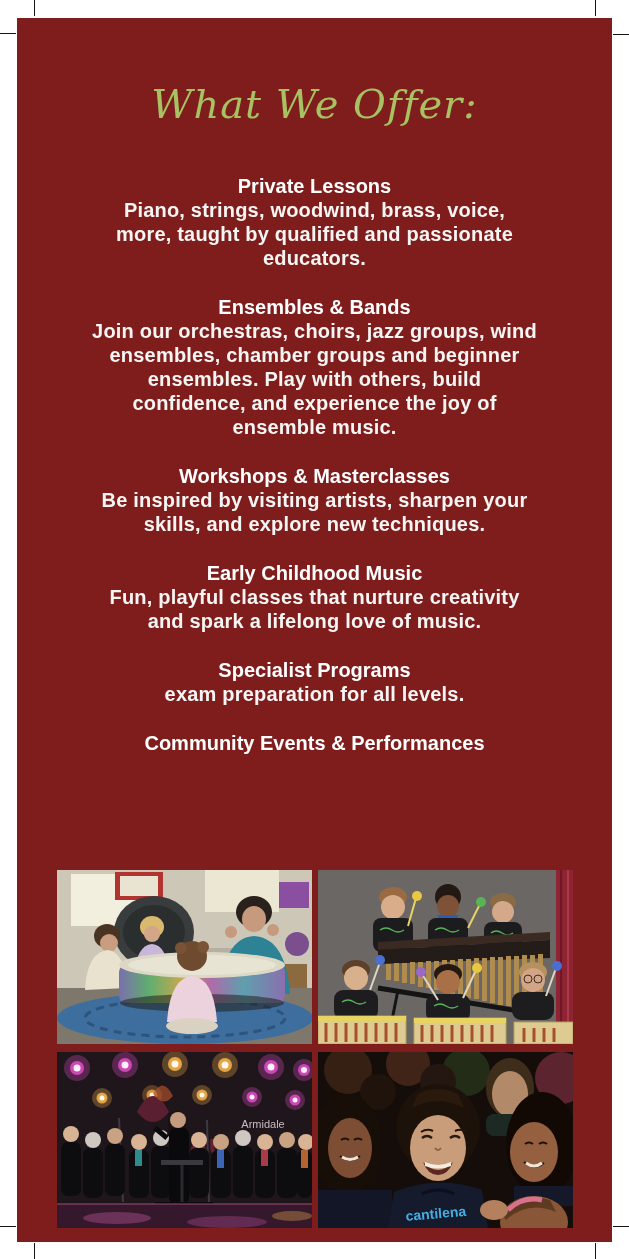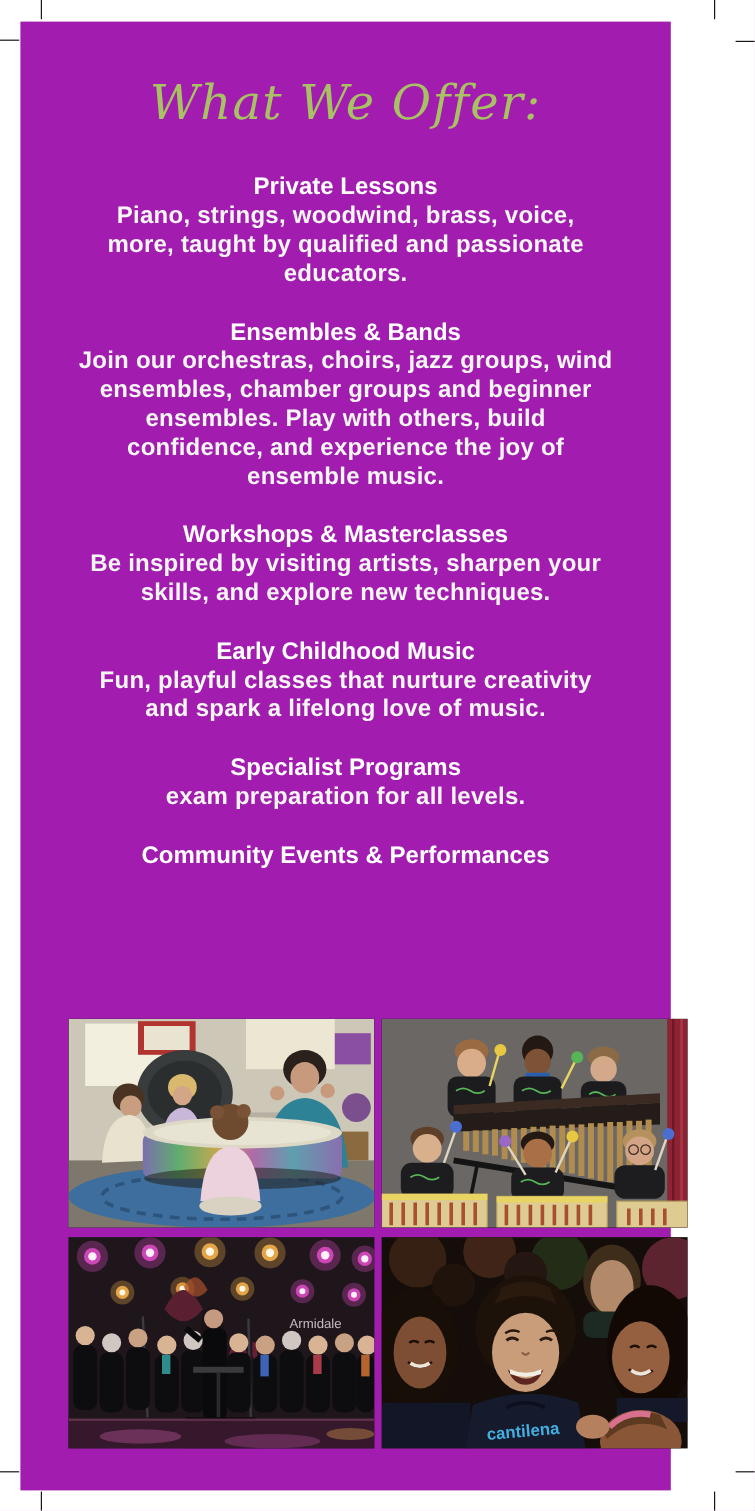--- a/index.html
+++ b/index.html
@@ -1,30 +1,30 @@
 <!DOCTYPE html>
 <html><head>
 <meta charset="utf-8">
 <style>
   html,body{margin:0;padding:0;background:#ffffff;}
   body{width:629px;height:1259px;position:relative;overflow:hidden;
        font-family:"Liberation Sans",sans-serif;}
   .canvas{position:absolute;inset:0;}
   .crop{position:absolute;background:#161616;}
-  .card{position:absolute;left:17px;top:18px;width:542px;height:1224px;
-        background:#a21caf;box-sizing:border-box;padding-top:38px;}
+  .card{position:absolute;left:17px;top:18px;width:595px;height:1224px;
+        background:#7f1d1d;box-sizing:border-box;padding-top:56px;}
   .title{margin:0;height:60px;line-height:60px;text-align:center;
          font-family:"DejaVu Serif",serif;font-style:italic;font-weight:400;
          font-size:40px;color:#a7c163;letter-spacing:1px;}
-  .sections{margin-top:28px;}
+  .sections{margin-top:40px;}
   .section{margin:0 20px 25px 20px;text-align:center;color:#f5f5f3;
            font-size:20px;line-height:24px;}
   .section-title{margin:0;font-size:20px;line-height:24px;font-weight:bold;color:#ffffff;}
   .line{line-height:24px;font-weight:700;letter-spacing:.2px;}
-  .photo-grid{position:absolute;left:40px;top:831px;width:516px;
+  .photo-grid{position:absolute;left:40px;top:852px;width:516px;
               display:grid;grid-template-columns:255px 255px;
               grid-template-rows:174px 176px;column-gap:6px;row-gap:8px;border-radius:26px;}
   .photo{margin:0;overflow:hidden;background:#222;}
   .photo svg{display:block;}
 </style>
 </head>
 <body>
 
 <div class="canvas">
 

